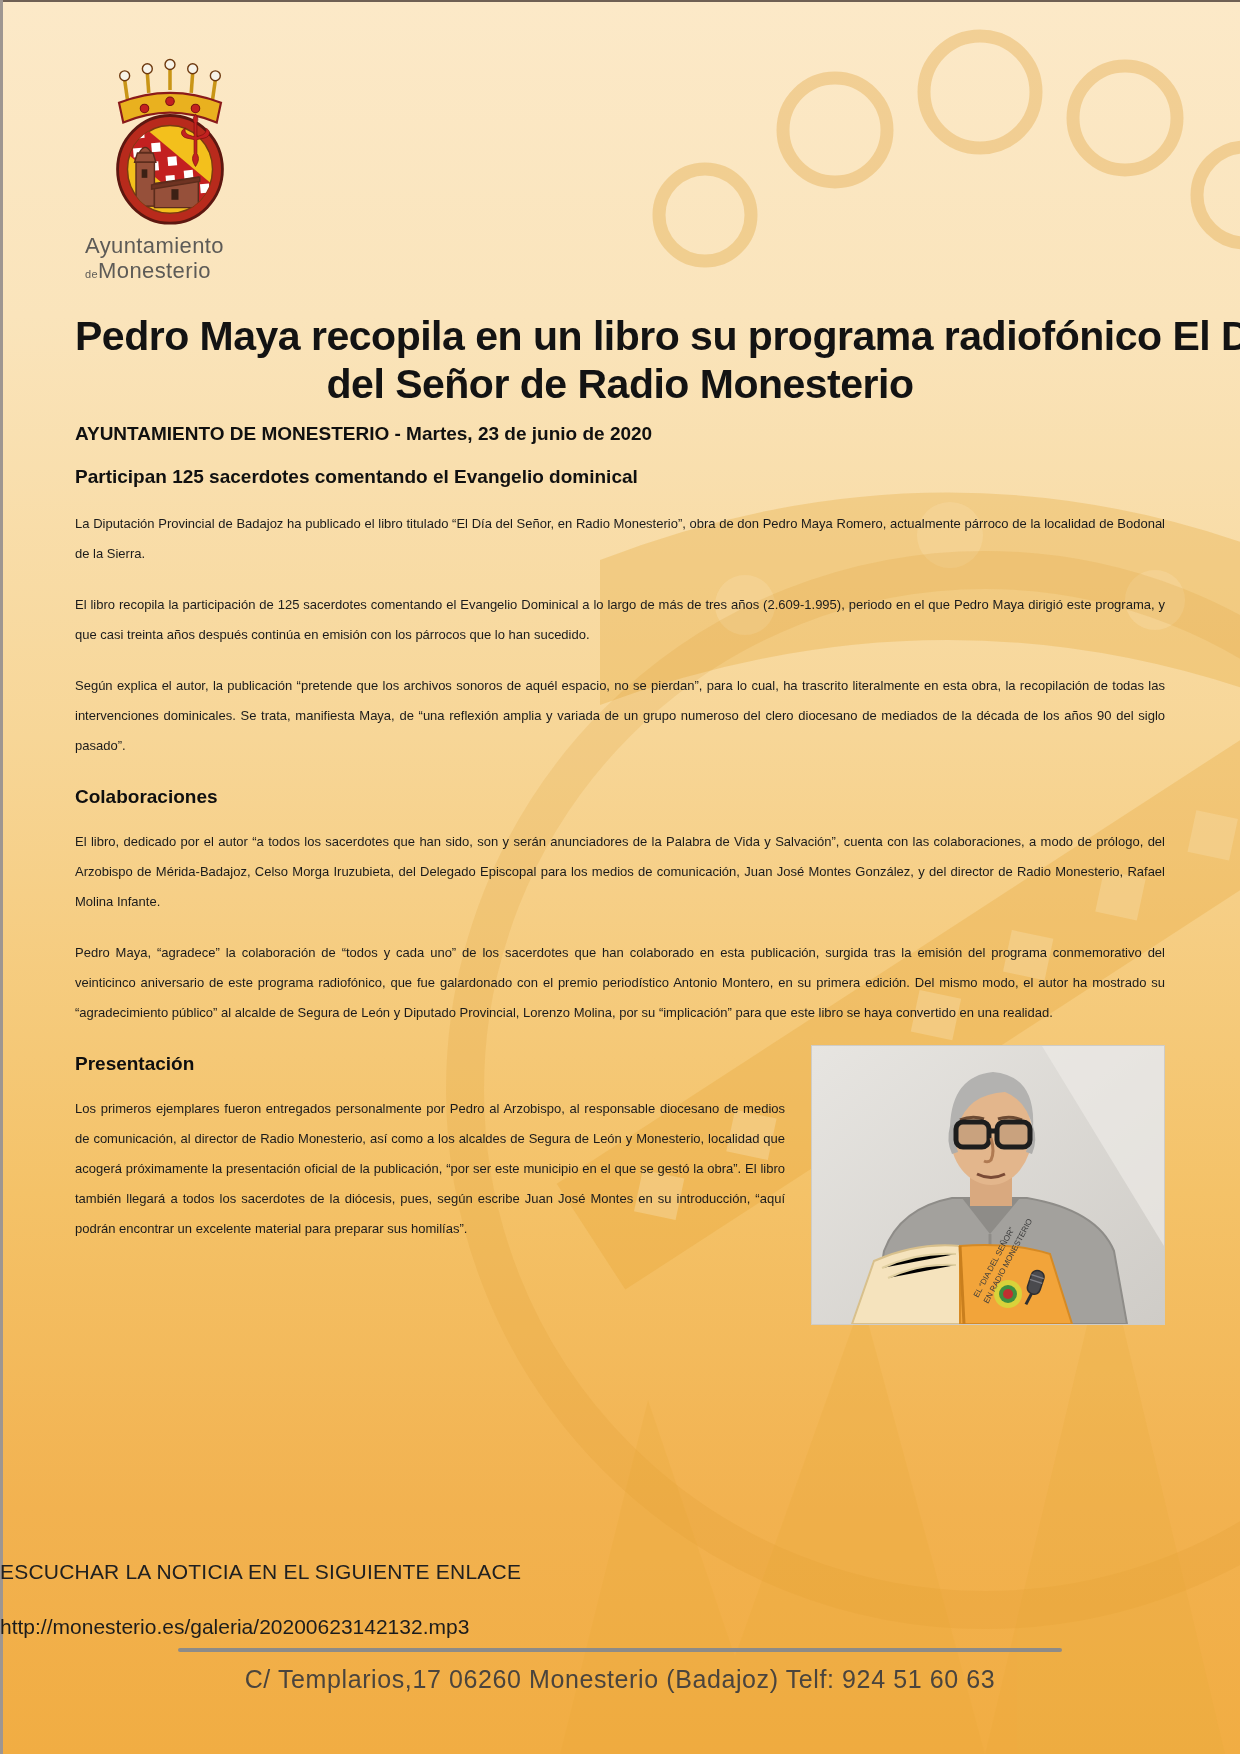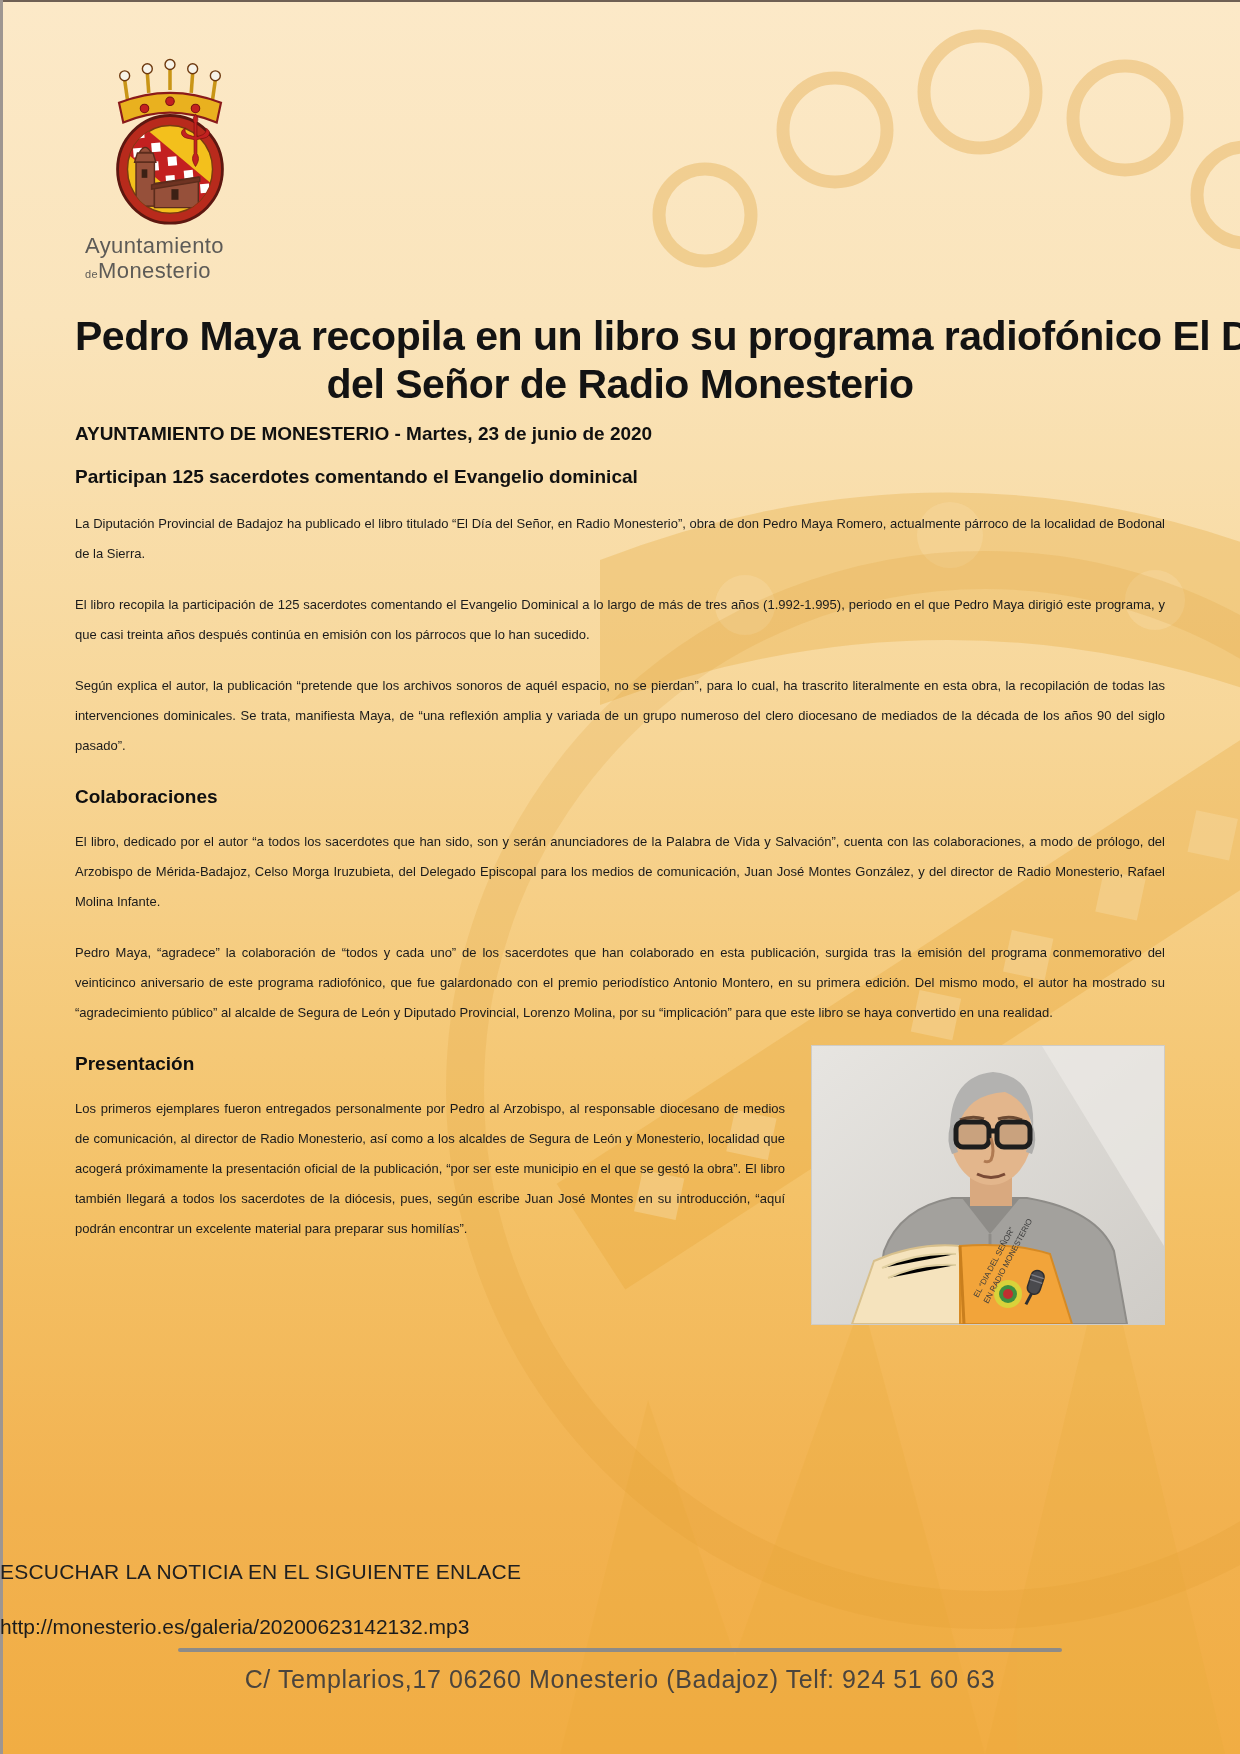--- a/index.html
+++ b/index.html
@@ -144,21 +144,21 @@
 
     <h1>
       <span class="tline">Pedro Maya recopila en un libro su programa radiofónico El Día</span>
       <span class="tline">del Señor de Radio Monesterio</span>
     </h1>
 
     <p class="dateline">AYUNTAMIENTO DE MONESTERIO - Martes, 23 de junio de 2020</p>
     <p class="lead">Participan 125 sacerdotes comentando el Evangelio dominical</p>
 
     <p class="body">La Diputación Provincial de Badajoz ha publicado el libro titulado “El Día del Señor, en Radio Monesterio”, obra de don Pedro Maya Romero, actualmente párroco de la localidad de Bodonal de la Sierra.</p>
-    <p class="body">El libro recopila la participación de 125 sacerdotes comentando el Evangelio Dominical a lo largo de más de tres años (1.992-1.995), periodo en el que Pedro Maya dirigió este programa, y que casi treinta años después continúa en emisión con los párrocos que lo han sucedido.</p>
+    <p class="body">El libro recopila la participación de 125 sacerdotes comentando el Evangelio Dominical a lo largo de más de tres años (2.609-1.995), periodo en el que Pedro Maya dirigió este programa, y que casi treinta años después continúa en emisión con los párrocos que lo han sucedido.</p>
     <p class="body">Según explica el autor, la publicación “pretende que los archivos sonoros de aquél espacio, no se pierdan”, para lo cual, ha trascrito literalmente en esta obra, la recopilación de todas las intervenciones dominicales. Se trata, mani­fiesta Maya, de “una reflexión amplia y variada de un grupo numeroso del clero diocesano de mediados de la déca­da de los años 90 del siglo pasado”.</p>
 
     <h3 class="sect">Colaboraciones</h3>
 
     <p class="body">El libro, dedicado por el autor “a todos los sacerdotes que han sido, son y serán anunciadores de la Palabra de Vida y Salvación”, cuenta con las colaboraciones, a modo de prólogo, del Arzobispo de Mérida-Badajoz, Celso Morga Iruzubieta, del Delegado Episcopal para los medios de comunicación, Juan José Montes González, y del director de Radio Monesterio, Rafael Molina Infante.</p>
     <p class="body">Pedro Maya, “agradece” la colaboración de “todos y cada uno” de los sacerdotes que han colaborado en esta publi­cación, surgida tras la emisión del programa conmemorativo del veinticinco aniversario de este programa radiofóni­co, que fue galardonado con el premio periodístico Antonio Montero, en su primera edición.  Del mismo modo, el autor ha mostrado su “agradecimiento público” al alcalde de Segura de León y Diputado Provincial, Lorenzo Molina, por su “implicación” para que este libro se haya convertido en una realidad.</p>
 
     <div class="pres-wrap">
 
       <svg class="photo" viewBox="0 0 352 278" aria-hidden="true">

